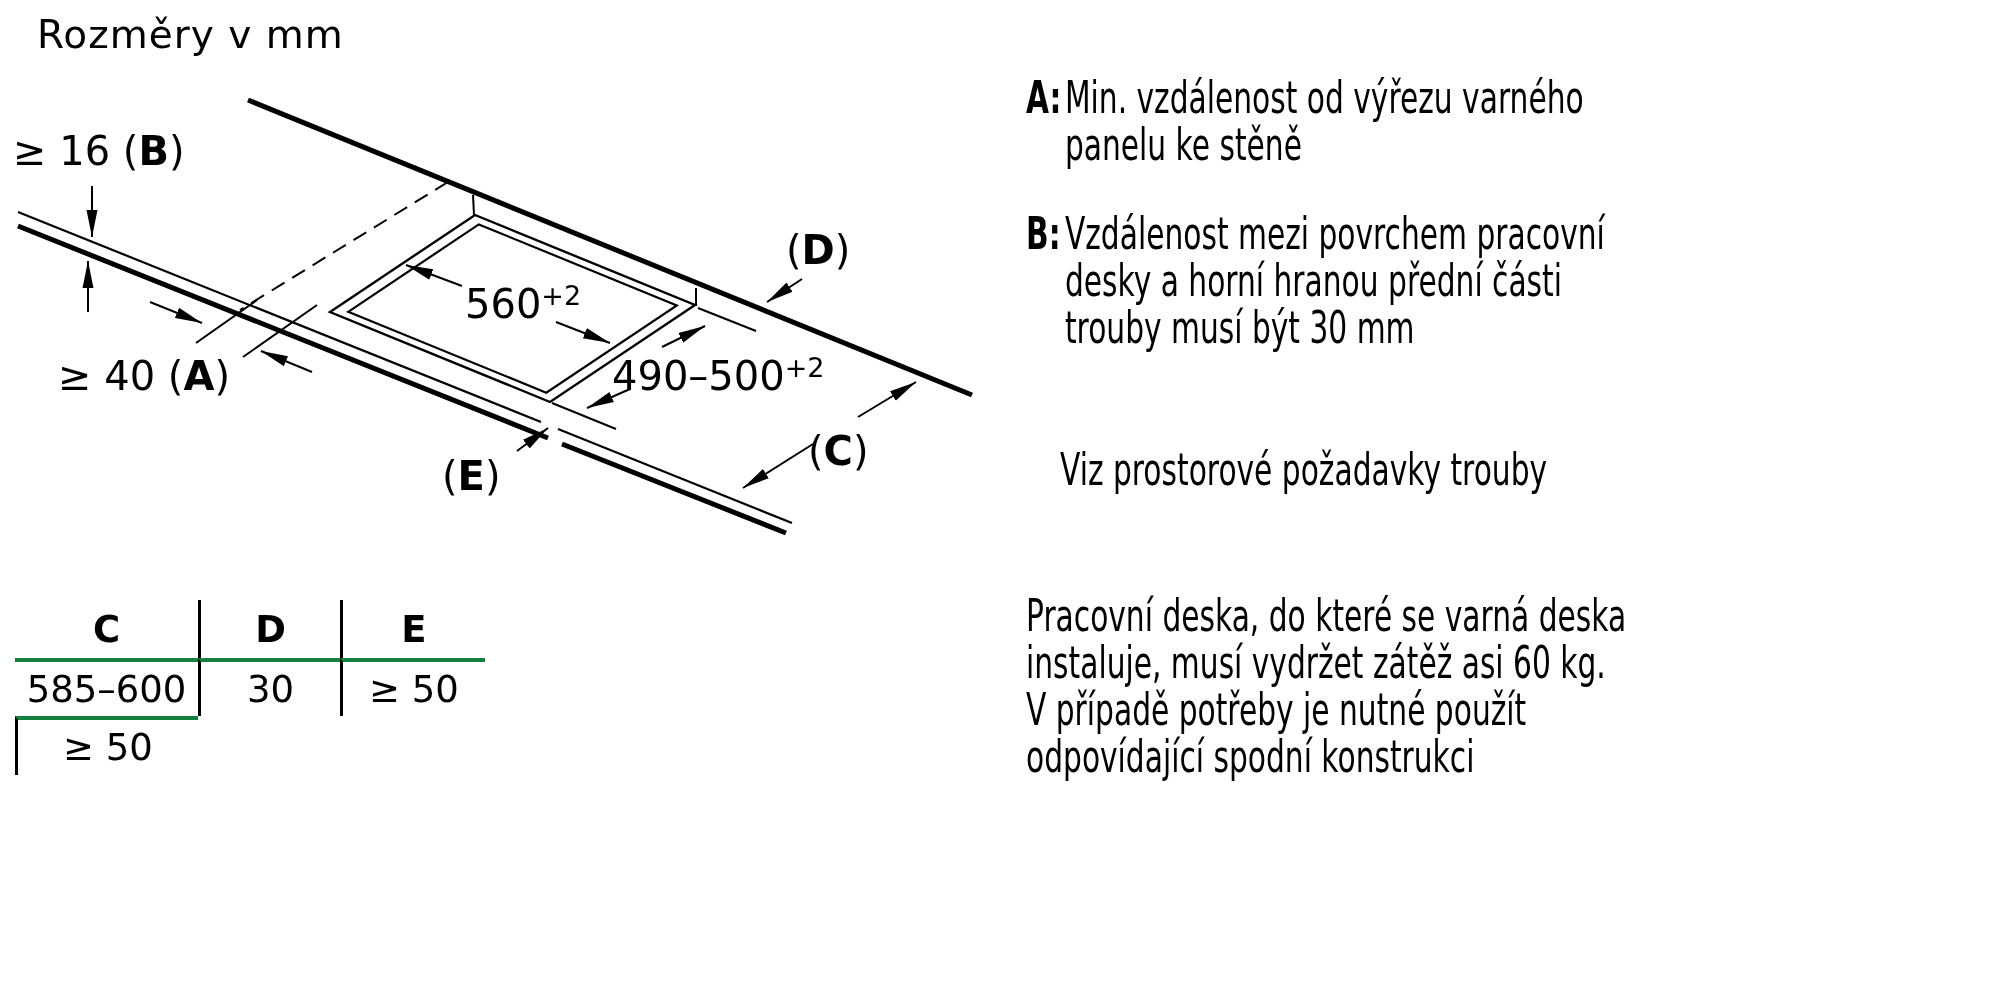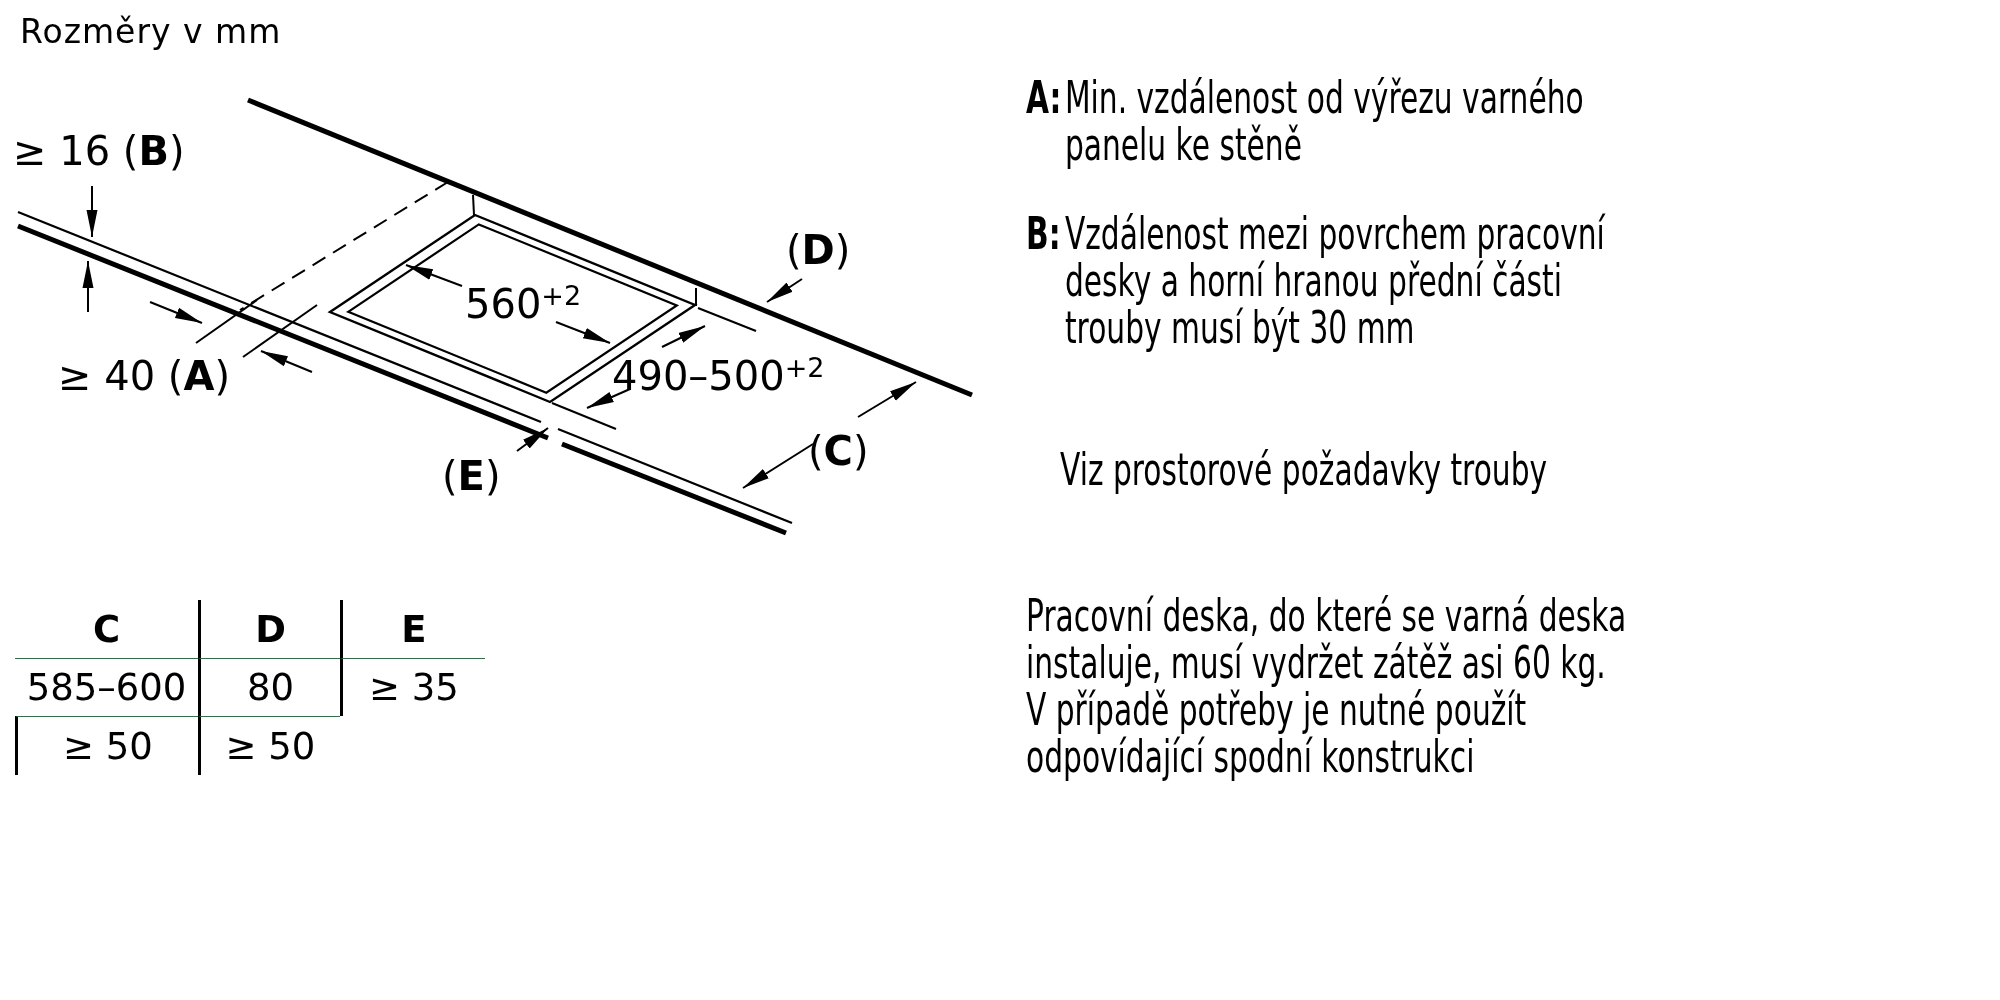--- a/index.html
+++ b/index.html
@@ -1,30 +1,30 @@
 <!DOCTYPE html>
 <html><head>
 <meta charset="utf-8">
 <style>
   html,body{margin:0;padding:0;background:#fff;}
   body{width:2000px;height:1000px;position:relative;overflow:hidden;
        font-family:"DejaVu Sans","Liberation Sans",sans-serif;color:#000;}
   .abs{position:absolute;}
-  #page-title{left:20px;top:12px;font-size:33px;letter-spacing:1px;white-space:nowrap;}
+  #page-title{left:37px;top:12px;font-size:39px;letter-spacing:1px;white-space:nowrap;}
   #diagram-svg{left:0;top:60px;width:1000px;height:500px;}
   #diagram-svg text{font-family:"DejaVu Sans","Liberation Sans",sans-serif;font-size:40px;fill:#000;}
   #diagram-svg .sup{font-size:27px;}
   #diagram-svg .bold{font-weight:700;}
   
   #dim-table{left:15px;top:600px;width:470px;display:grid;
              grid-template-columns:183px 142px 145px;grid-template-rows:58px 58px 59px;
              font-size:37px;}
   #dim-table .cell{display:flex;align-items:center;justify-content:center;white-space:nowrap;}
   #dim-table .cell.colsep{border-left:3px solid #000;}
-  #dim-table .cell.rowsep{border-top:1px solid #15803d;}
+  #dim-table .cell.rowsep{border-top:4px solid #15803d;}
   #dim-table .hdr{font-weight:700;}
   
   .note{position:absolute;transform:scaleX(0.66);transform-origin:0 0;
         font-size:45px;line-height:47px;white-space:nowrap;display:flex;}
   .note .nlabel{font-weight:700;width:59px;flex:0 0 59px;}
   #note-a{left:1026px;top:74px;}
   #note-b{left:1026px;top:210px;}
   #note-see{left:1060px;top:446px;}
   #note-load{left:1026px;top:592px;}
 </style>
@@ -76,22 +76,21 @@
   <text x="808" y="405"><tspan>(</tspan><tspan class="bold">C</tspan><tspan>)</tspan></text>
   <text x="442" y="430"><tspan>(</tspan><tspan class="bold">E</tspan><tspan>)</tspan></text>
 </svg>
 
 <div class="abs" id="dim-table">
   <div class="cell hdr">C</div>
   <div class="cell hdr colsep">D</div>
   <div class="cell hdr colsep">E</div>
 
   <div class="cell rowsep">585–600</div>
-  <div class="cell rowsep colsep">80</div>
-  <div class="cell rowsep colsep">≥ 35</div>
+  <div class="cell rowsep colsep">30</div>
 
   <div class="cell rowsep colsep">≥ 50</div>
   <div class="cell rowsep colsep">≥ 50</div>
 </div>
 
 <div class="note" id="note-a">
   <div class="nlabel">A:</div>
   <div>
     <div>Min. vzdálenost od výřezu varného</div>
     <div>panelu ke stěně</div>

